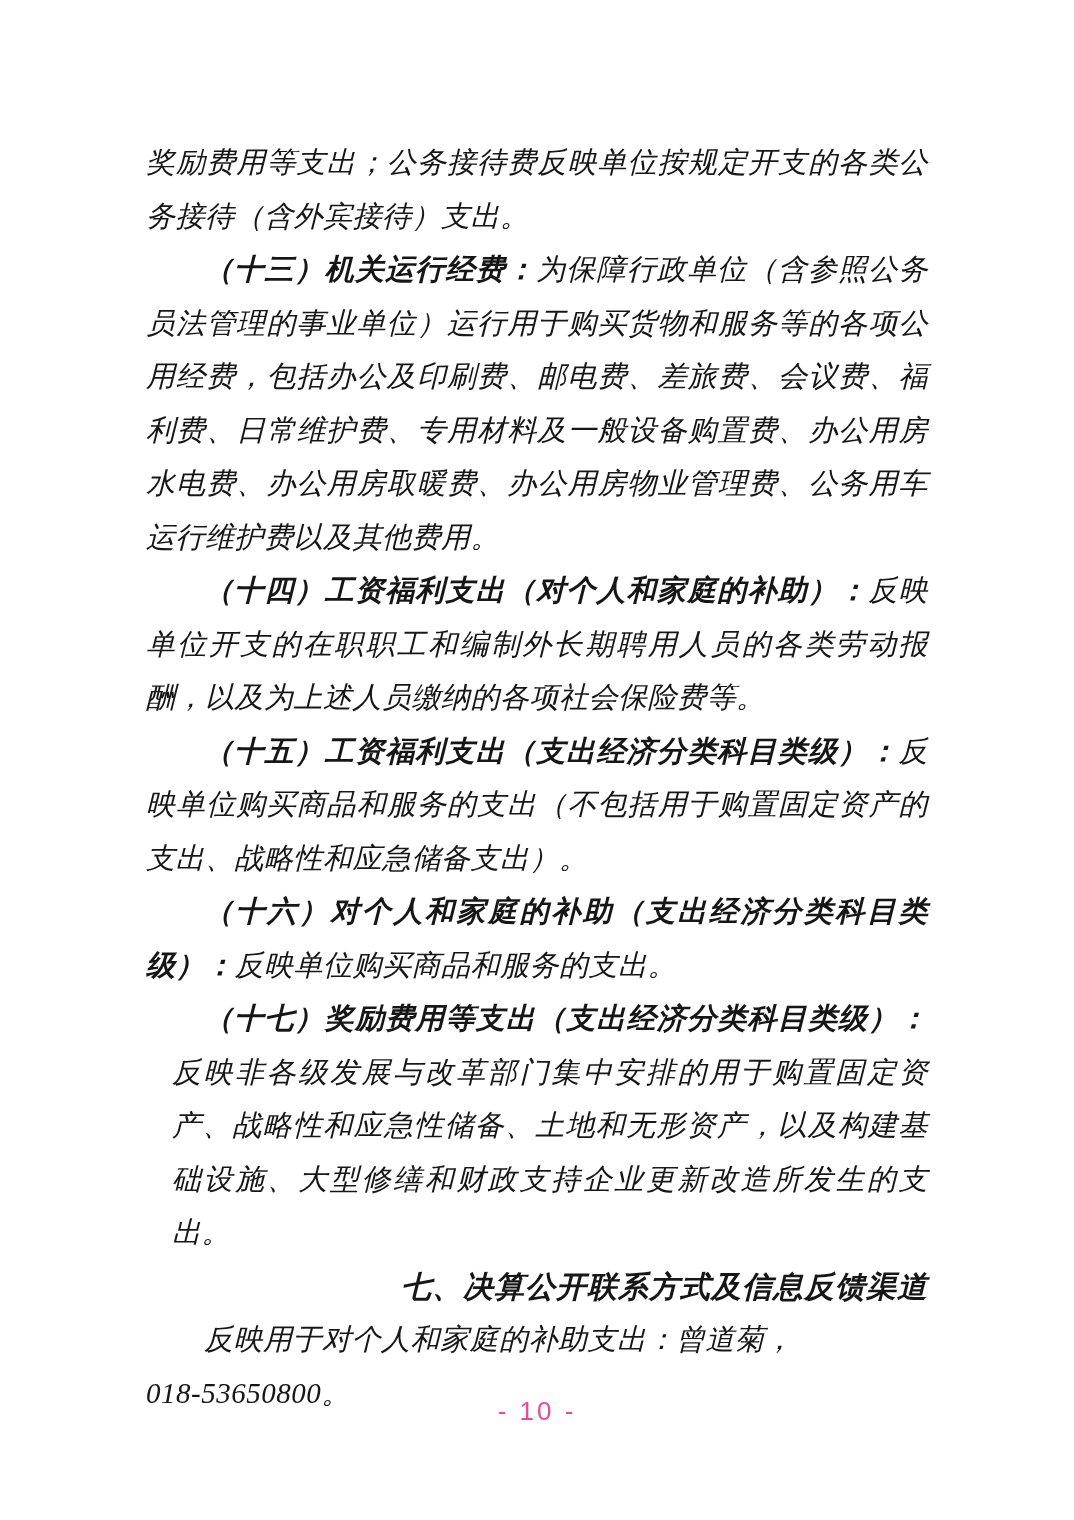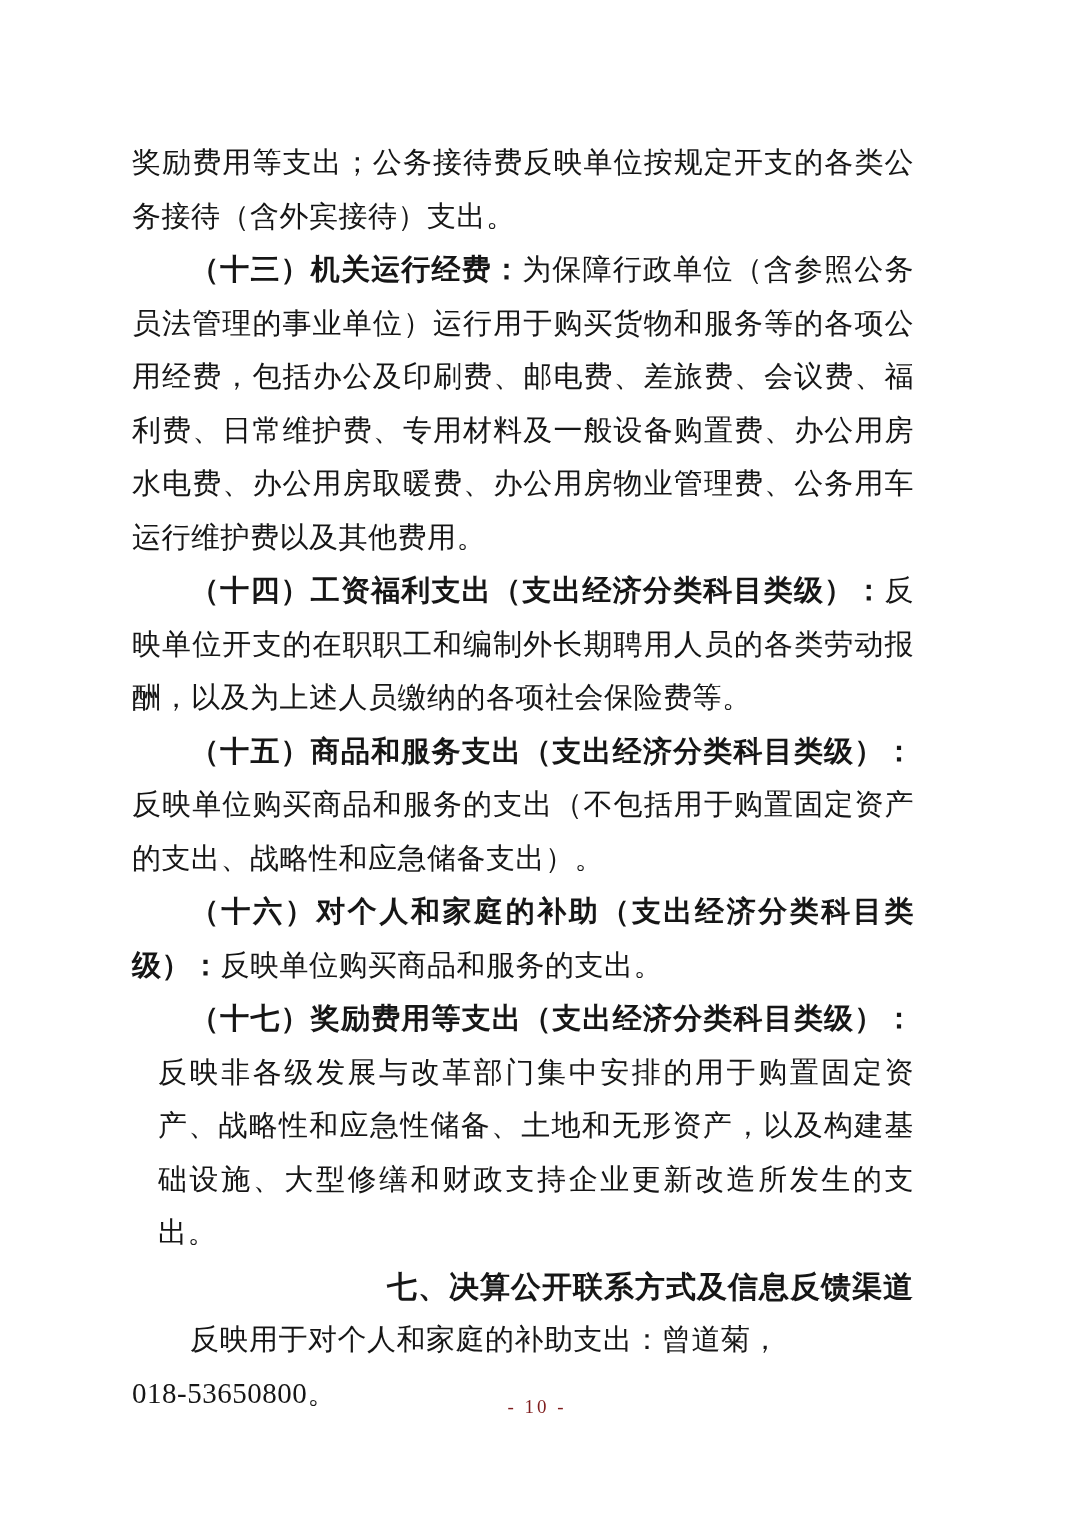--- a/index.html
+++ b/index.html
@@ -12,22 +12,23 @@
     width: 1074px;
     height: 1520px;
     background: #ffffff;
     overflow: hidden;
     font-family: "Liberation Serif", "DejaVu Serif", serif;
     color: #161616;
   }
   .content {
     position: absolute;
     top: 136px;
-    left: 132px;
+    left: 146px;
     width: 782px;
+    font-style: italic;
   }
   .para {
     margin: 0;
     font-size: 29px;
     line-height: 53.5px;
     text-align: justify;
     text-justify: inter-character;
     letter-spacing: 0.5px;
   }
   .indent {
@@ -56,39 +57,39 @@
   }
   .phone {
     white-space: nowrap;
   }
   .footer {
     position: absolute;
     top: 1396px;
     left: 0;
     width: 100%;
     text-align: center;
-    font-size: 19px;
+    font-size: 26px;
     letter-spacing: 3px;
-    color: #7f1d1d;
-    font-family: Liberation Serif, serif;
+    color: #ec4899;
+    font-family: Liberation Sans, sans-serif;
   }
 </style>
 </head>
 <body>
 
 <div class="page">
   <div class="content">
 
     <p class="para">奖励费用等支出；公务接待费反映单位按规定开支的各类公务接待（含外宾接待）支出。</p>
 
     <p class="para indent"><span class="lead">（十三）机关运行经费：</span><span>为保障行政单位（含参照公务员法管理的事业单位）运行用于购买货物和服务等的各项公用经费，包括办公及印刷费、邮电费、差旅费、会议费、福利费、日常维护费、专用材料及一般设备购置费、办公用房水电费、办公用房取暖费、办公用房物业管理费、公务用车运行维护费以及其他费用。</span></p>
 
-    <p class="para indent"><span class="lead">（十四）工资福利支出（支出经济分类科目类级）：</span><span>反映单位开支的在职职工和编制外长期聘用人员的各类劳动报酬，以及为上述人员缴纳的各项社会保险费等。</span></p>
+    <p class="para indent"><span class="lead">（十四）工资福利支出（对个人和家庭的补助）：</span><span>反映单位开支的在职职工和编制外长期聘用人员的各类劳动报酬，以及为上述人员缴纳的各项社会保险费等。</span></p>
 
-    <p class="para indent"><span class="lead">（十五）商品和服务支出（支出经济分类科目类级）：</span><span>反映单位购买商品和服务的支出（不包括用于购置固定资产的支出、战略性和应急储备支出）。</span></p>
+    <p class="para indent"><span class="lead">（十五）工资福利支出（支出经济分类科目类级）：</span><span>反映单位购买商品和服务的支出（不包括用于购置固定资产的支出、战略性和应急储备支出）。</span></p>
 
     <p class="para indent"><span class="lead">（十六）对个人和家庭的补助（支出经济分类科目类级）：</span><span>反映单位购买商品和服务的支出。</span></p>
 
     <p class="para sec17"><span class="lead">（十七）奖励费用等支出（支出经济分类科目类级）：</span><span>反映非各级发展与改革部门集中安排的用于购置固定资产、战略性和应急性储备、土地和无形资产，以及构建基础设施、大型修缮和财政支持企业更新改造所发生的支出。</span></p>
 
     <h2 class="chapter">七、决算公开联系方式及信息反馈渠道</h2>
 
     <p class="para indent contact"><span>反映用于对个人和家庭的补助支出：曾道菊，</span><span class="phone">018-53650800。</span></p>
 
   </div>

